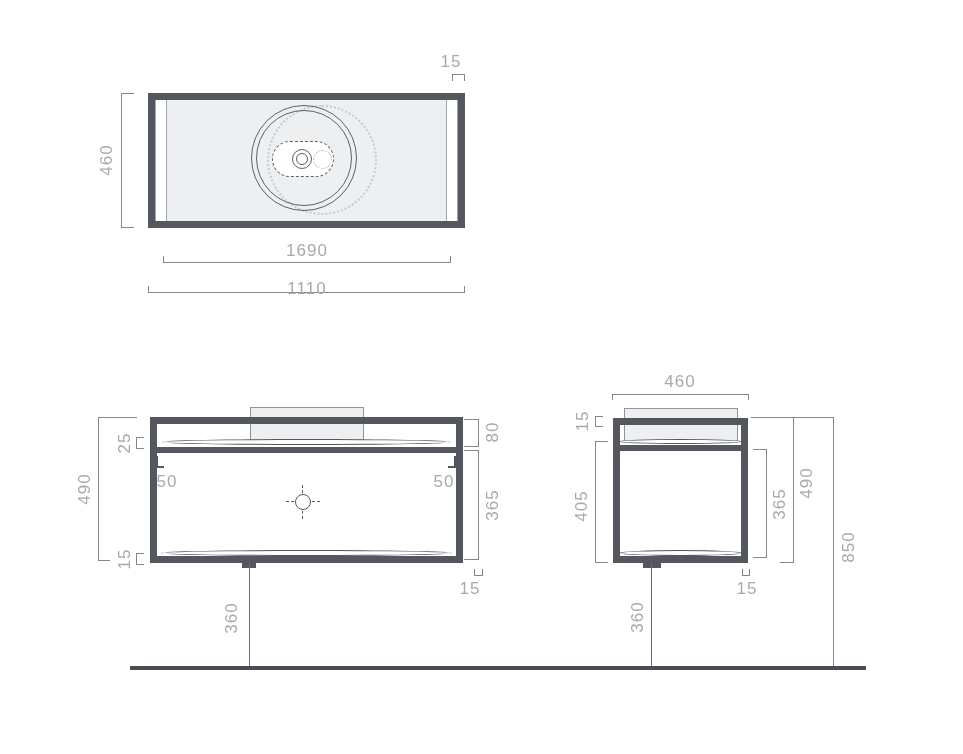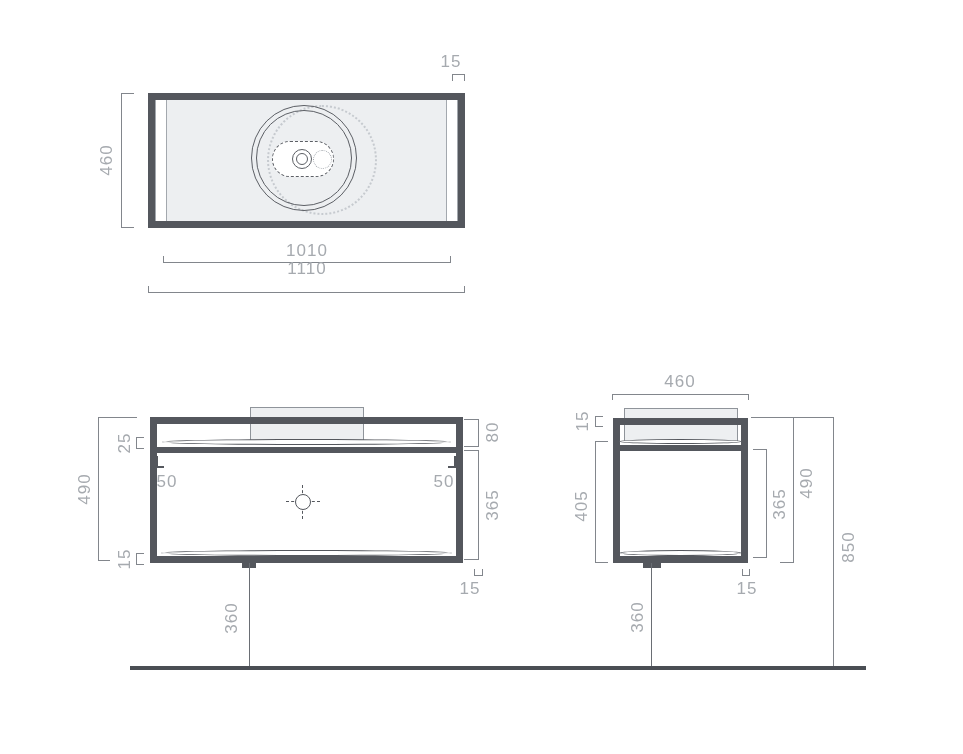--- a/index.html
+++ b/index.html
@@ -52,26 +52,26 @@
     <div class="hl" style="left:121px; top:93px; width:13px;"></div>
     <div class="hl" style="left:121px; top:227px; width:13px;"></div>
     <div class="lbl v" style="left:106px; top:160px;">460</div>
 
     <div class="lbl" style="left:451px; top:61px;">15</div>
     <div class="br-down" style="left:452px; top:74px; width:13px; height:7px;"></div>
 
     <div class="hl" style="left:163px; top:262px; width:288px;"></div>
     <div class="vl" style="left:163px; top:256px; height:6px;"></div>
     <div class="vl" style="left:450px; top:256px; height:6px;"></div>
-    <div class="lbl" style="left:307px; top:250px;">1010</div>
+    <div class="lbl" style="left:307px; top:250px;">1690</div>
 
     <div class="hl" style="left:148px; top:292px; width:317px;"></div>
     <div class="vl" style="left:148px; top:286px; height:6px;"></div>
     <div class="vl" style="left:464px; top:286px; height:6px;"></div>
-    <div class="lbl" style="left:307px; top:268px;">1110</div>
+    <div class="lbl" style="left:307px; top:288px;">1110</div>
   </div>
 
   <div>
     <div class="blk" style="left:250px; top:407px; width:114px; height:36px;"></div>
     <div class="frame" style="left:150px; top:417px; width:313px; height:146px;"></div>
     <div class="lens" style="left:162px; top:439px; width:289px; height:6px;"></div>
     <div class="bar" style="left:154px; top:447px; width:305px; height:6px;"></div>
     <div class="lens" style="left:161px; top:550px; width:291px; height:6px;"></div>
     <div class="corner-l" style="left:156px; top:456px; width:8px; height:12px;"></div>
     <div class="corner-r" style="left:448px; top:456px; width:8px; height:12px;"></div>

